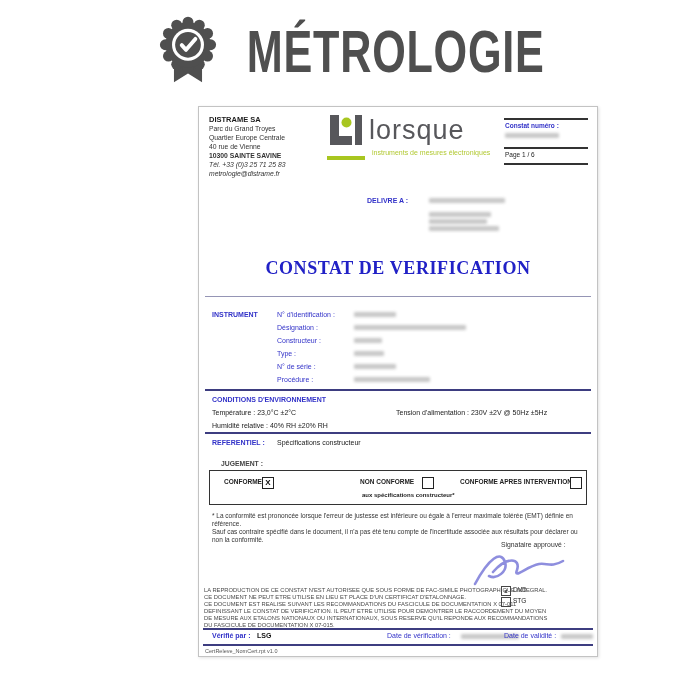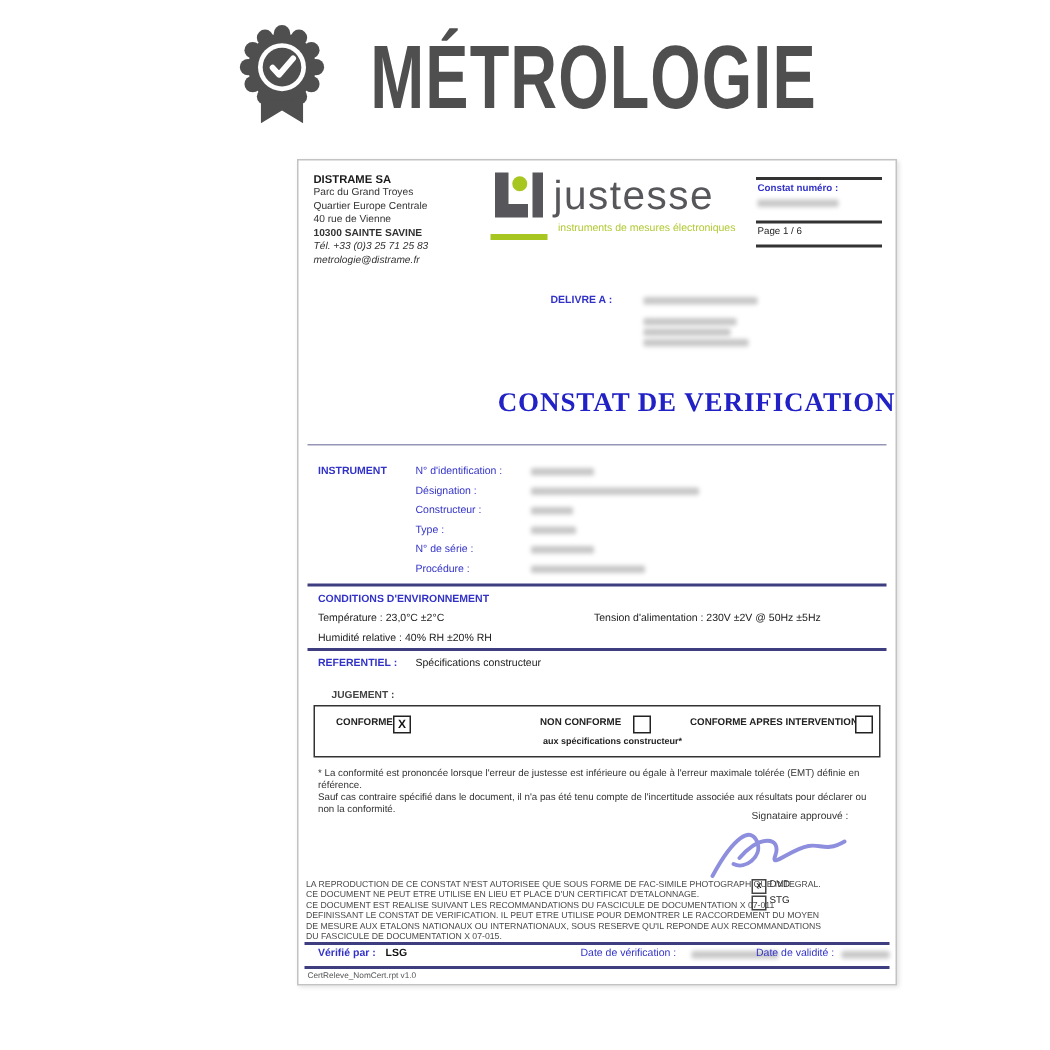--- a/index.html
+++ b/index.html
@@ -33,21 +33,21 @@
   #dlogo-text{position:absolute;left:170px;top:8px;font-size:27px;color:#57575b;letter-spacing:1px;}
   #dlogo-tag{position:absolute;left:173px;top:42px;font-size:7px;color:#b2c933;white-space:nowrap;}
   #dlogo-bar{position:absolute;left:128px;top:49px;width:38px;height:4px;background:#a8c620;}
 
   
   #cnum-line1{left:305px;top:11px;width:84px;height:2px;background:#333;}
   #cnum-line2{left:305px;top:40px;width:84px;height:1.5px;background:#333;}
   #cnum-line3{left:305px;top:56px;width:84px;height:1.5px;background:#333;}
 
   
-  #doc-title{position:absolute;left:0;top:151px;width:100%;text-align:right;
+  #doc-title{position:absolute;left:0;top:151px;width:100%;text-align:center;
              font-family:"Liberation Serif",serif;font-size:18px;font-weight:700;
              color:#2121c6;letter-spacing:.6px;}
 
   
   #jug-box{position:absolute;left:10px;top:363px;width:376px;height:33px;border:1.2px solid #333;}
   .chk{position:absolute;width:10px;height:10px;border:1.2px solid #222;font-size:8px;font-weight:700;
        color:#111;text-align:center;line-height:10px;background:#fff;}
   .chk-s{position:absolute;width:8px;height:8px;border:1px solid #444;font-size:6px;font-weight:700;
        color:#111;text-align:center;line-height:8px;background:#fff;}
 
@@ -98,21 +98,21 @@
       <div class="it">Tél. +33 (0)3 25 71 25 83</div>
       <div class="it">metrologie@distrame.fr</div>
     </div>
 
     <svg class="abs" style="left:127px;top:6px;" width="40" height="42" viewBox="0 0 40 42">
       <path d="M4 2 L13 2 L13 23 L26 23 L26 32 L4 32 Z" fill="#57575b"></path>
       <rect x="29" y="2" width="7" height="30" fill="#57575b"></rect>
       <circle cx="20.5" cy="9.5" r="5" fill="#a8c620"></circle>
     </svg>
     <div id="dlogo-bar"></div>
-    <div id="dlogo-text">justesse</div>
+    <div id="dlogo-text">lorsque</div>
     <div id="dlogo-tag">instruments de mesures électroniques</div>
 
     <div class="abs" id="cnum-line1"></div>
     <span class="lbl blue b" style="left:306px;top:15px;font-size:6.5px;">Constat numéro :</span>
     <span class="rd" style="left:306px;top:26px;width:54px;"></span>
     <div class="abs" id="cnum-line2"></div>
     <span class="lbl" style="left:306px;top:44px;font-size:6.5px;color:#222;">Page 1 / 6</span>
     <div class="abs" id="cnum-line3"></div>
 
     <span class="lbl blue b" style="left:168px;top:90px;">DELIVRE A :</span>

